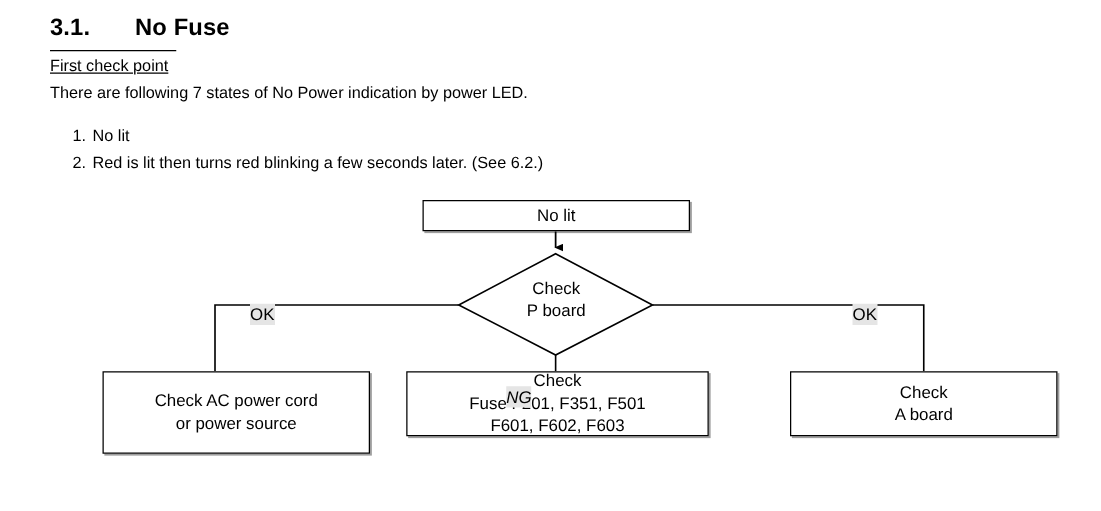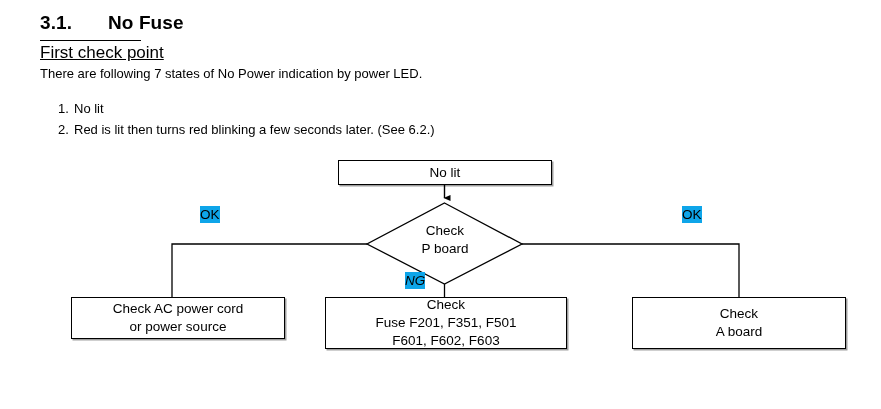--- a/index.html
+++ b/index.html
@@ -45,21 +45,21 @@
     left: 40px;
     top: 40px;
     width: 101px;
     height: 0;
     border-top: 1px solid #000;
   }
   .subhead {
     position: absolute;
     left: 40px;
     top: 44px;
-    font-size: 17px;
+    font-size: 13px;
     line-height: 17px;
     text-decoration: underline;
     white-space: nowrap;
   }
   .intro {
     position: absolute;
     left: 40px;
     top: 65px;
     font-size: 13px;
     line-height: 17px;
@@ -110,24 +110,24 @@
   .node .lines {
     white-space: pre-line;
   }
   #node-nolit {
     left: 338px;
     top: 160px;
     width: 214px;
     height: 25px;
   }
   #node-ac {
-    left: 71px;
+    left: 82px;
     top: 297px;
     width: 214px;
-    height: 42px;
+    height: 66px;
     justify-content: center;
   }
   #node-fuse {
     left: 325px;
     top: 297px;
     width: 242px;
     height: 52px;
   }
   #node-aboard {
     left: 632px;
@@ -143,22 +143,23 @@
     text-align: center;
     font-size: 13.5px;
     line-height: 18px;
     white-space: pre-line;
     pointer-events: none;
   }
   .edge-label {
     position: absolute;
     font-size: 13.5px;
     line-height: 17px;
-    background: #0ea5e9;
-    white-space: nowrap;
+    background: #e5e5e5;
+    white-space: nowrap;
+    margin-top: 37px;
   }
   #lbl-ok-left  { left: 200px; top: 206px; }
   #lbl-ok-right { left: 682px; top: 206px; }
   #lbl-noac     { left: 202px; top: 254px; }
   #lbl-ng       { left: 405px; top: 272px; font-style: italic; }
 </style>
 </head>
 <body>
 
 <div id="page">

